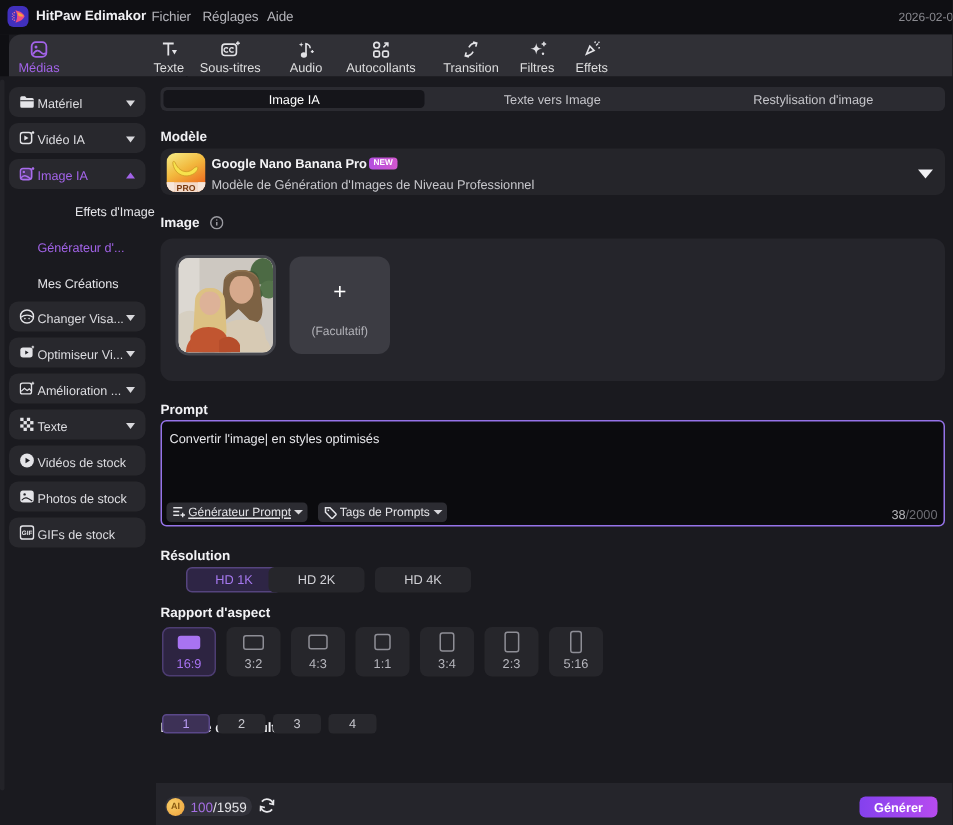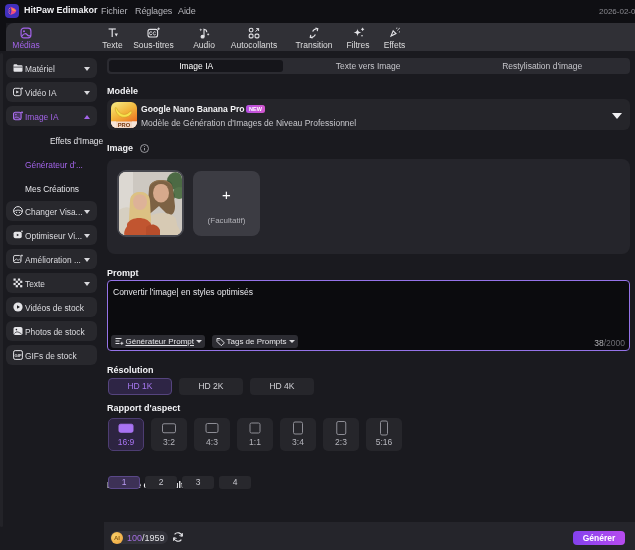--- a/index.html
+++ b/index.html
@@ -382,21 +382,21 @@
         <svg width="9" height="9" viewBox="0 0 9 9" fill="none" stroke="#e4e4e8" stroke-width="1">
           <path d="M1 1.5 h3 l3.8 3.8 a0.8 0.8 0 0 1 0 1.1 l-1.9 1.9 a0.8 0.8 0 0 1 -1.1 0 L1 4.5 Z"></path>
           <circle cx="2.9" cy="3.2" r="0.6" fill="#e4e4e8" stroke="none"></circle>
         </svg>
         Tags de Prompts<div class="bcaret"></div>
       </div>
       <div id="counter"><b>38</b>/2000</div>
     </div>
 
     <div class="label" style="top:314px;">Résolution</div>
-    <div class="resbtn sel" style="left:4px;">HD 1K</div>
+    <div class="resbtn sel" style="left:20px;">HD 1K</div>
     <div class="resbtn" style="left:75px;">HD 2K</div>
     <div class="resbtn" style="left:146px;">HD 4K</div>
 
     <div class="label" style="top:352px;">Rapport d'aspect</div>
     <div class="arbtn sel" style="left:4px;">
         <div class="aricon" style="width:15px; height:8.5px;"></div>
         <div class="artxt">16:9</div>
       </div>
     <div class="arbtn" style="left:47px;">
         <div class="aricon" style="width:14px; height:9.5px;"></div>

